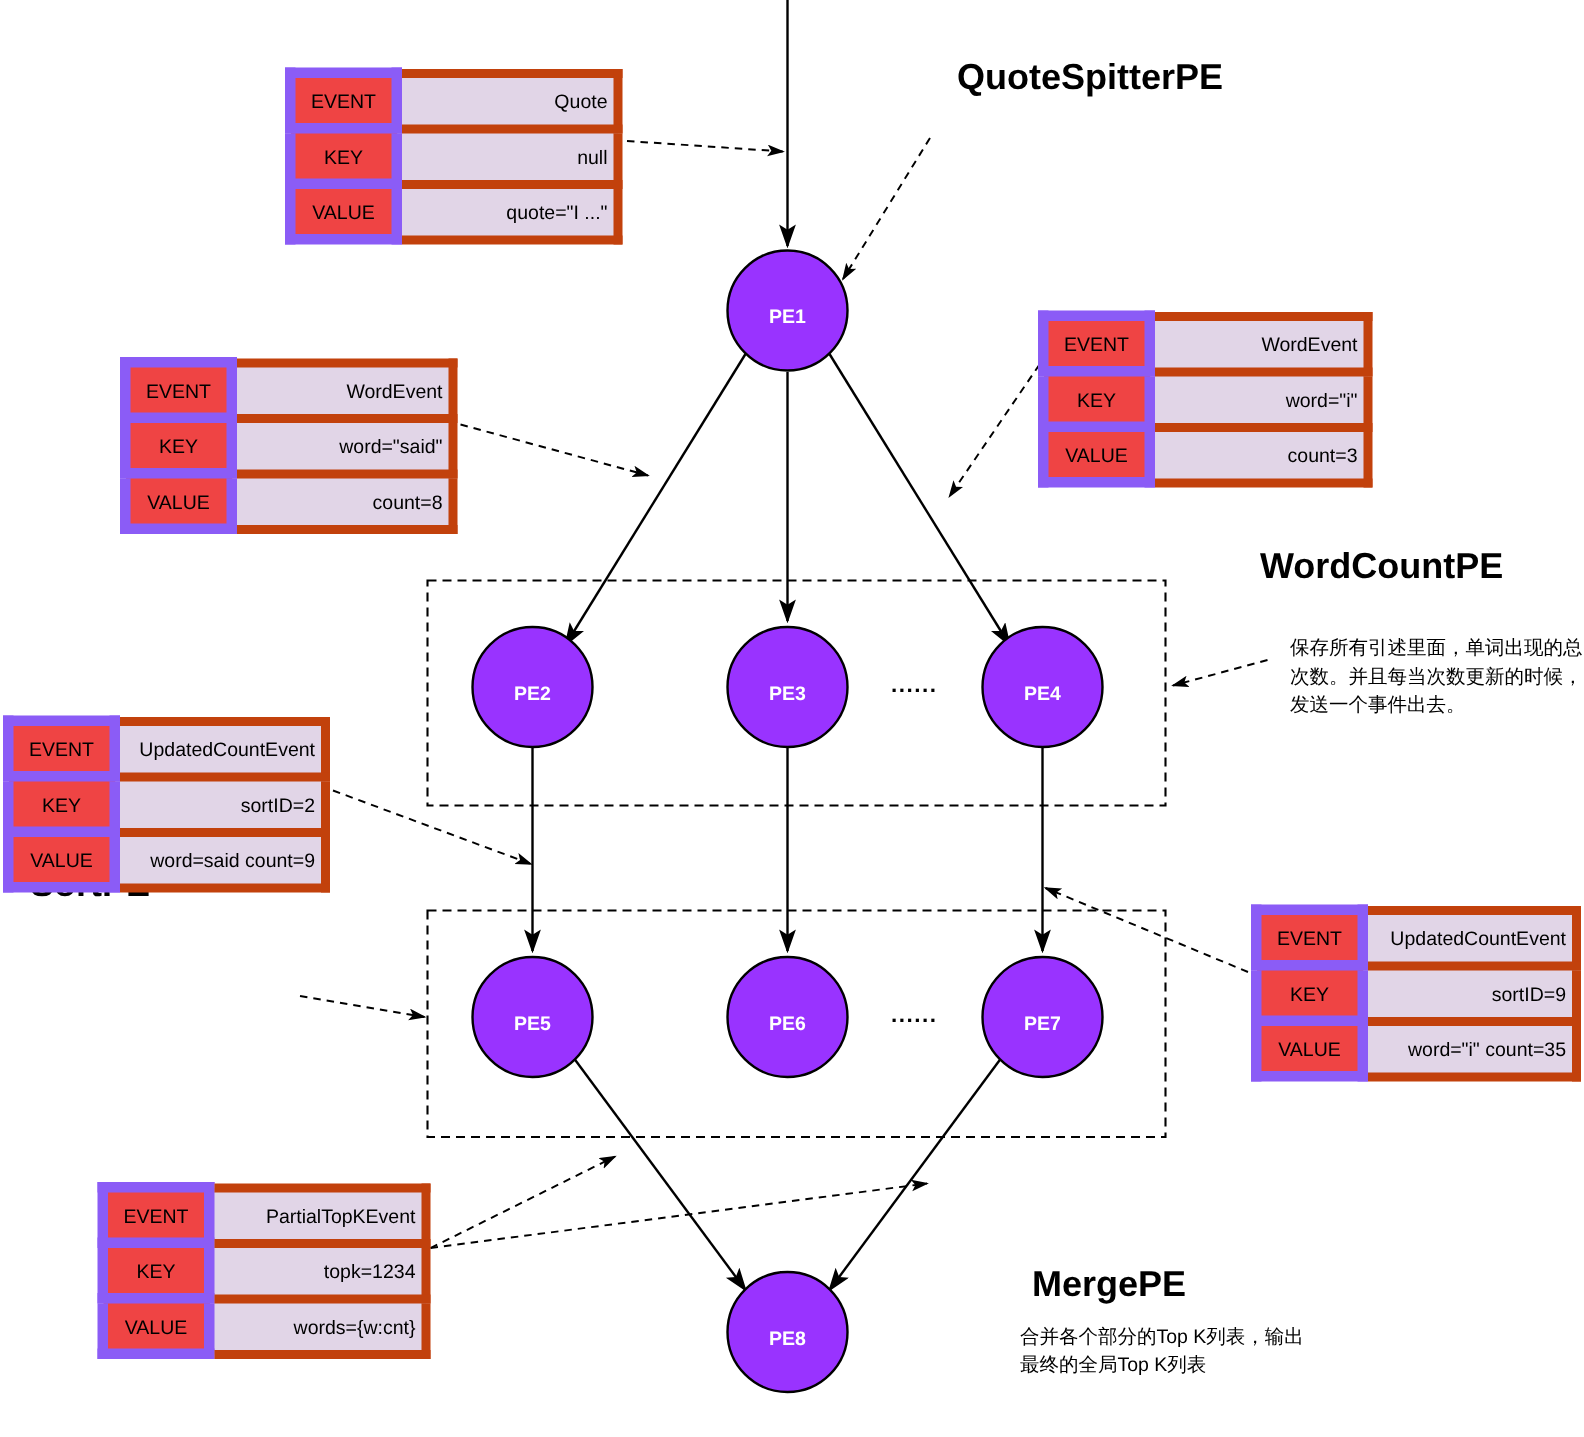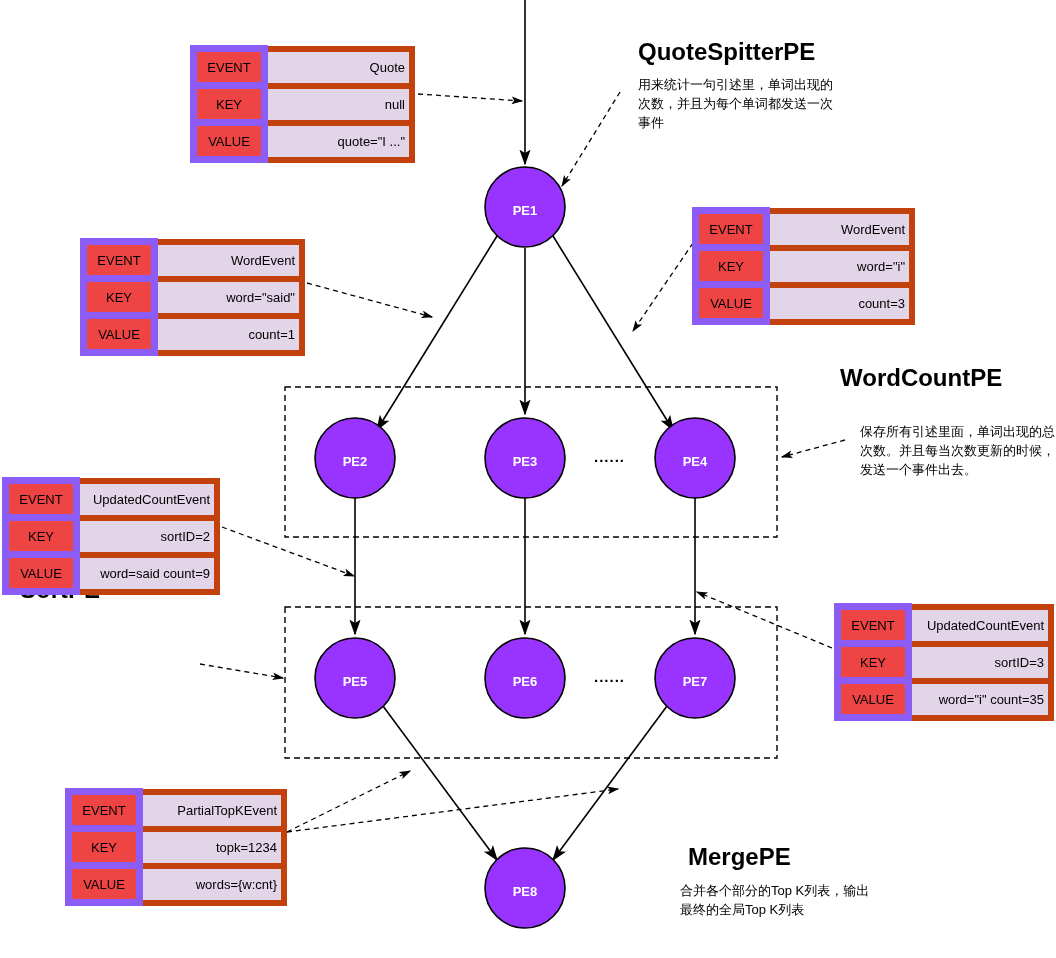--- a/index.html
+++ b/index.html
@@ -97,23 +97,20 @@
         <circle cx="525" cy="888" r="40" fill="#9933ff" stroke="#000" stroke-width="1.6"></circle>
         <text class="pe-label" x="525" y="893" text-anchor="middle" dominant-baseline="middle">PE8</text>
       </g>
     </g>
   </svg>
 
   <div class="dots" style="left:594px;top:448px;">......</div>
   <div class="dots" style="left:594px;top:668px;">......</div>
 
   <div class="sect-title" style="left:638px;top:38px;">QuoteSpitterPE</div>
-  <div class="sect-note" style="left:638px;top:76px;width:215px;">用来统计一句引述里，单词出现的
-次数，并且为每个单词都发送一次
-事件</div>
 
   <div class="sect-title" style="left:840px;top:364px;">WordCountPE</div>
   <div class="sect-note" style="left:860px;top:423px;width:200px;">保存所有引述里面，单词出现的总
 次数。并且每当次数更新的时候，
 发送一个事件出去。</div>
 
   <div class="sect-title" style="left:20px;top:576px;">SortPE</div>
 
   <div class="sect-title" style="left:688px;top:843px;">MergePE</div>
   <div class="sect-note" style="left:680px;top:882px;width:200px;">合并各个部分的Top K列表，输出
@@ -141,21 +138,21 @@
         <tr>
       <td class="lab">EVENT</td>
       <td class="val">WordEvent</td>
     </tr>
     <tr>
       <td class="lab">KEY</td>
       <td class="val">word="said"</td>
     </tr>
     <tr>
       <td class="lab">VALUE</td>
-      <td class="val">count=1</td>
+      <td class="val">count=8</td>
     </tr>
   </tbody>
     </table>
 
   <table class="ev-table" style="left:692px;top:207px;width:223px;">
     <tbody>
         <tr>
       <td class="lab">EVENT</td>
       <td class="val">WordEvent</td>
     </tr>
@@ -188,21 +185,21 @@
     </table>
 
   <table class="ev-table" style="left:834px;top:603px;width:220px;">
     <tbody>
         <tr>
       <td class="lab">EVENT</td>
       <td class="val">UpdatedCountEvent</td>
     </tr>
     <tr>
       <td class="lab">KEY</td>
-      <td class="val">sortID=3</td>
+      <td class="val">sortID=9</td>
     </tr>
     <tr>
       <td class="lab">VALUE</td>
       <td class="val">word="i" count=35</td>
     </tr>
   </tbody>
     </table>
 
   <table class="ev-table" style="left:65px;top:788px;width:222px;">
     <tbody>

